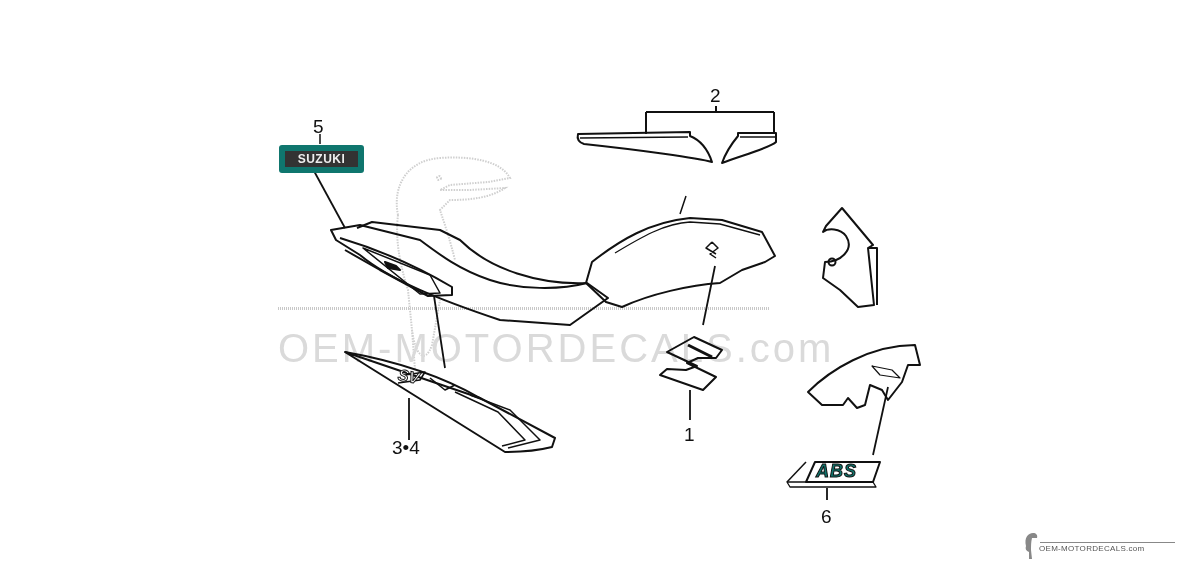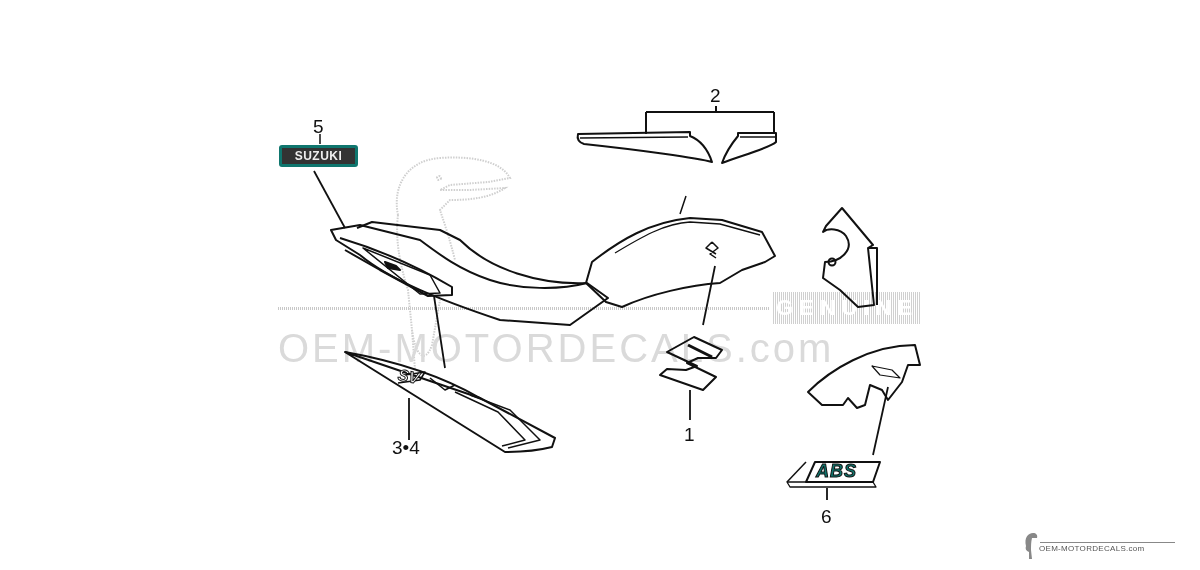--- a/index.html
+++ b/index.html
@@ -30,23 +30,20 @@
     <g fill="none" stroke="#cfcfcf" stroke-width="2" stroke-dasharray="1.5 1.2">
       <path d="M398 215 C392 185 408 160 440 158 C470 156 500 160 510 178 L488 182 L450 185 L440 190 L470 190 L505 188 C490 198 470 200 450 200 L440 210 C445 225 450 240 455 260"></path>
       <circle cx="439" cy="178" r="2"></circle>
       <path d="M398 215 C395 240 400 265 408 290 L412 330 C415 355 425 365 432 345 L440 300"></path>
       <path d="M412 330 L415 370"></path>
     </g>
   </svg>
 
   <div class="wm-text" style="left:278px;top:326px;font-size:40px;color:#dadada;letter-spacing:3px;">OEM-MOTORDECALS.com</div>
 
-  <div class="wm-genuine">
-    <span>GENUINE</span>
-  </div>
 
   <svg width="1200" height="570" style="position:absolute;left:0;top:0">
     <g fill="none" stroke="#111" stroke-width="2" stroke-linejoin="round">
 
       <g>
         <path d="M646 112 L646 134 M774 112 L774 134 M646 112 L774 112 M716 112 L716 106"></path>
         <path d="M578 134 L690 132 L690 136 C700 140 708 150 712 162 C698 158 640 150 584 144 C578 142 577 138 578 134 Z"></path>
         <path d="M580 138 L688 137" stroke-width="1.5"></path>
         <path d="M738 133 L776 133 L776 142 C770 148 740 156 722 163 C726 152 733 142 738 136 Z"></path>
         <path d="M740 137 L775 137" stroke-width="1.5"></path>
@@ -102,21 +99,21 @@
         <path d="M806 482 L815 462 L880 462 L873 482 Z"></path>
         <path d="M787 482 L806 462" stroke-width="1.5"></path>
         <path d="M787 482 L873 482 L876 487 L790 487 Z" stroke-width="1.3"></path>
         <path d="M827 488 L827 500" stroke-width="1.8"></path>
       </g>
 
       <path d="M320 134 L320 144" stroke-width="1.5"></path>
     </g>
   </svg>
 
-  <div style="position:absolute;left:279px;top:145px;width:73px;height:16px;background:#333;border-radius:3px;border:3px solid #0f766e;display:flex;align-items:center;justify-content:center;">
+  <div style="position:absolute;left:279px;top:145px;width:73px;height:16px;background:#333;border-radius:3px;border:6px solid #0f766e;display:flex;align-items:center;justify-content:center;">
     <span style="color:#eee;font-weight:bold;font-size:12px;letter-spacing:0.5px;font-family:'Liberation Sans',sans-serif;">SUZUKI</span>
   </div>
 
   <div style="position:absolute;left:816px;top:461px;font-size:18px;font-style:italic;font-weight:bold;color:#0f766e;-webkit-text-stroke:1px #111;letter-spacing:1px;">ABS</div>
 
   <div style="position:absolute;left:398px;top:368px;font-size:16px;font-style:italic;font-weight:bold;color:#fff;-webkit-text-stroke:1px #111;transform:rotate(10deg);">SV</div>
 
   <div class="callout" style="left:684px;top:425px;">1</div>
   <div class="callout" style="left:710px;top:86px;">2</div>
   <div class="callout" style="left:392px;top:438px;">3•4</div>

